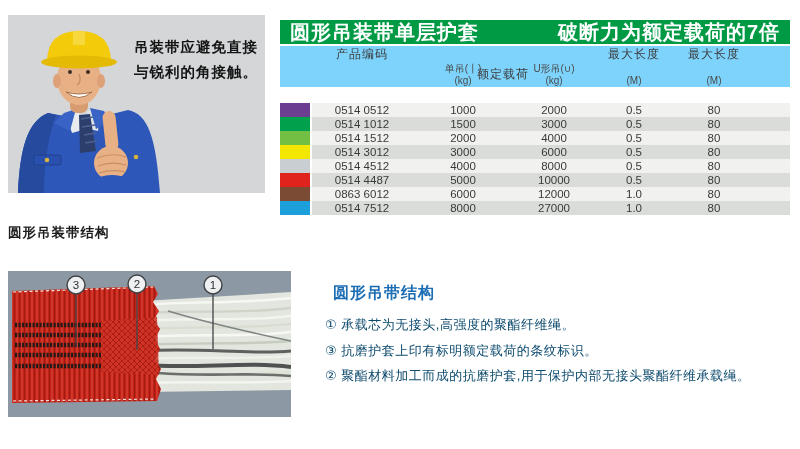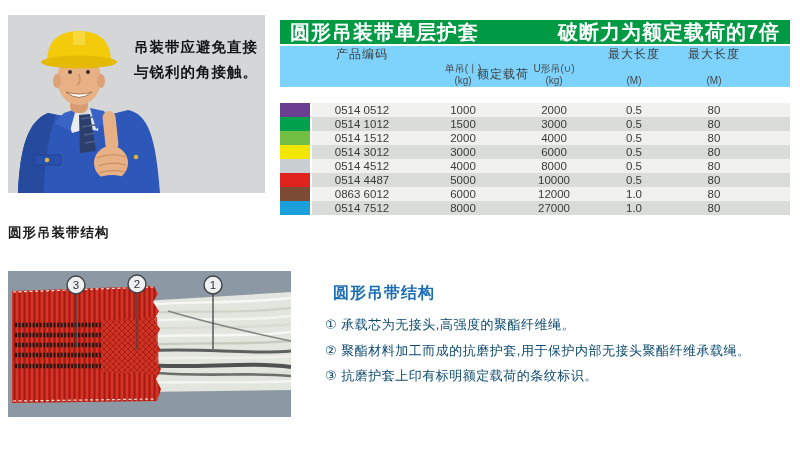--- a/index.html
+++ b/index.html
@@ -248,18 +248,18 @@
     <g>
       <circle cx="205" cy="14" r="9" fill="#eef0f1" stroke="#3f4245" stroke-width="1.4"></circle>
       <text x="205" y="18.2" text-anchor="middle" font-size="11.5" fill="#2e3133">1</text>
     </g>
   </svg>
 
   <div class="struct-info">
     <h3>圆形吊带结构</h3>
     <ul>
       <li>① 承载芯为无接头,高强度的聚酯纤维绳。</li>
+      <li>③ 抗磨护套上印有标明额定载荷的条纹标识。</li>
       <li>② 聚酯材料加工而成的抗磨护套,用于保护内部无接头聚酯纤维承载绳。</li>
-      <li>③ 抗磨护套上印有标明额定载荷的条纹标识。</li>
     </ul>
   </div>
 
 </div>
 
 </body></html>

